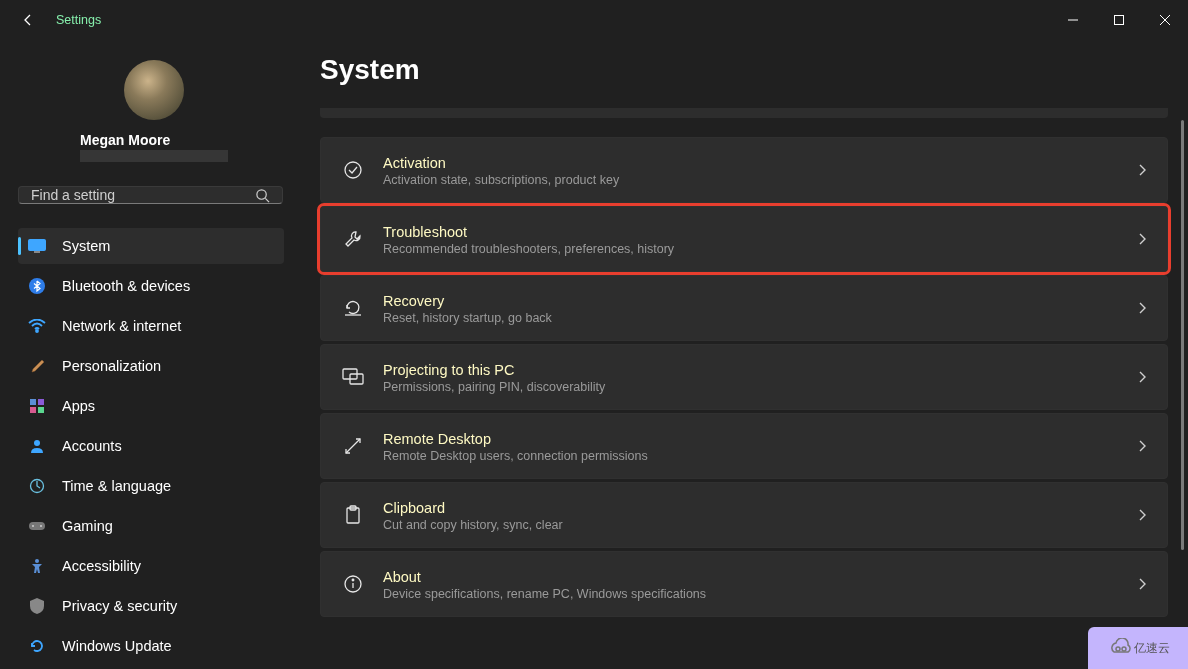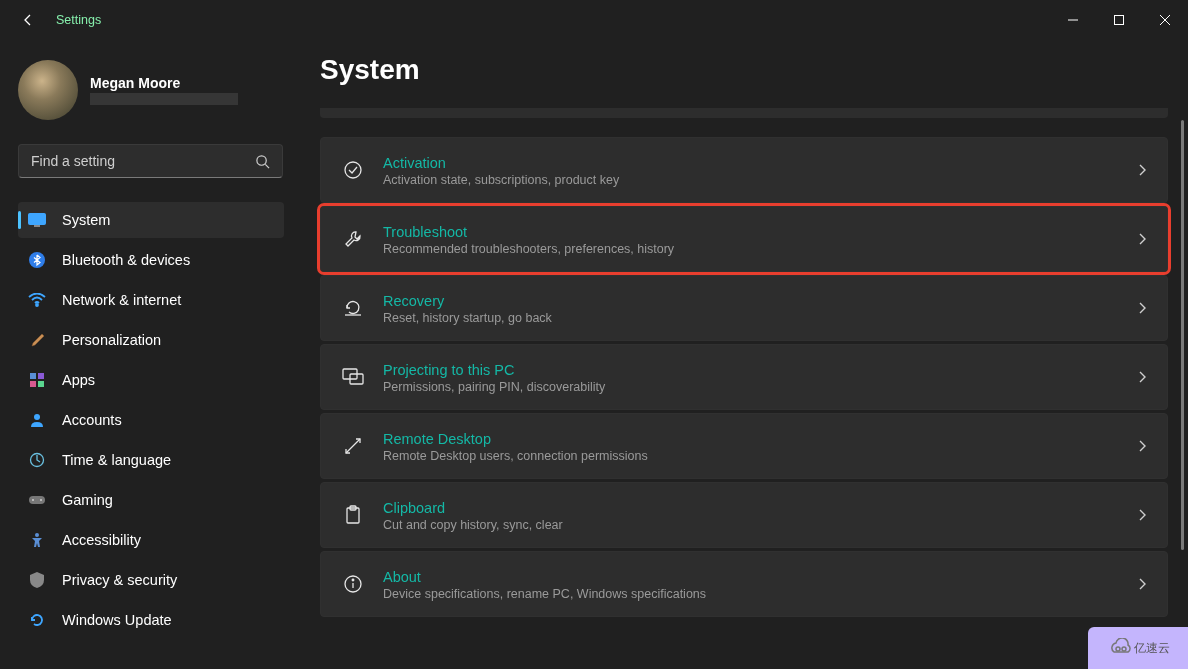--- a/index.html
+++ b/index.html
@@ -12,21 +12,21 @@
   .win-controls { display: flex; }
   .win-btn { width: 46px; height: 32px; display: flex; align-items: center; justify-content: center; color: #ffffff; font-size: 11px; }
   .win-btn svg{stroke:#fff;}
 
   
   .main { display: flex; height: 629px; }
   .sidebar { width: 300px; padding: 20px 10px 10px 18px; display: flex; flex-direction: column; }
   .content { flex: 1; padding: 10px 20px 0 20px; overflow: hidden; position: relative; }
 
   
-  .user { display: flex; align-items: center; gap: 12px; margin-bottom: 24px; }
+  .user { display: flex; align-items: center; gap: 12px; margin-bottom: 24px; flex-direction: column; }
   .avatar { width: 60px; height: 60px; border-radius: 50%; background: radial-gradient(circle at 40% 35%, #cbb38a 0%, #8a7a5a 35%, #3a3a2a 100%); }
   .user-info { display: flex; flex-direction: column; gap: 2px; }
   .user-name { font-size: 14px; font-weight: 600; }
   .user-email-mask { width: 148px; height: 12px; background: #363636; }
 
   
   .search { display: flex; align-items: center; justify-content: space-between; background: #2d2d2d; border: 1px solid #3a3a3a; border-bottom: 1px solid #7a7a7a; border-radius: 4px; height: 34px; padding: 0 12px; margin-bottom: 24px; width: 265px; }
   .search input { background: transparent; border: none; outline: none; color: #3b82f6; font-size: 14px; width: 200px; }
   .search input::placeholder { color: #cfcfcf; }
 
@@ -40,21 +40,21 @@
   
   .page-title { font-size: 28px; font-weight: 600; margin-bottom: 22px; margin-top: 4px;}
 
   
   .cards { display: flex; flex-direction: column; gap: 3px; }
   .card-stub { height: 10px; background: #2d2d2d; border-radius: 0 0 4px 4px; margin-bottom: 16px; }
   .card { background: #2d2d2d; border: 1px solid #303030; border-radius: 4px; height: 66px; display: flex; align-items: center; padding: 0 20px 0 18px; cursor: pointer; }
   .card.highlight { outline: 3px solid #e83e2e; outline-offset: 0; }
   .card-icon { width: 28px; display: flex; align-items: center; justify-content: center; color: #e6e6e6; }
   .card-body { flex: 1; padding-left: 16px; }
-  .card-title { font-size: 14.5px; color: #14b8a6; line-height: 1.4; }
+  .card-title { font-size: 14.5px; color: #fef9c3; line-height: 1.4; }
   .card-sub { font-size: 12.5px; color: #9a9a9a; }
   .chev { color: #cfcfcf; }
   .scroll-thumb { position: absolute; right: 4px; top: 80px; height: 430px; width: 3px; background: #7a7a7a; border-radius: 2px;}
 
   
   .watermark{position:absolute; right:0; bottom:0; width:100px; height:42px; background:#c4b5fd; border-radius:6px 0 0 0; display:flex; align-items:center; justify-content:center;}
   .watermark span{color:#555; font-size:12px;}
   .watermark svg{stroke:#777;}
 
   svg { display: block; }

